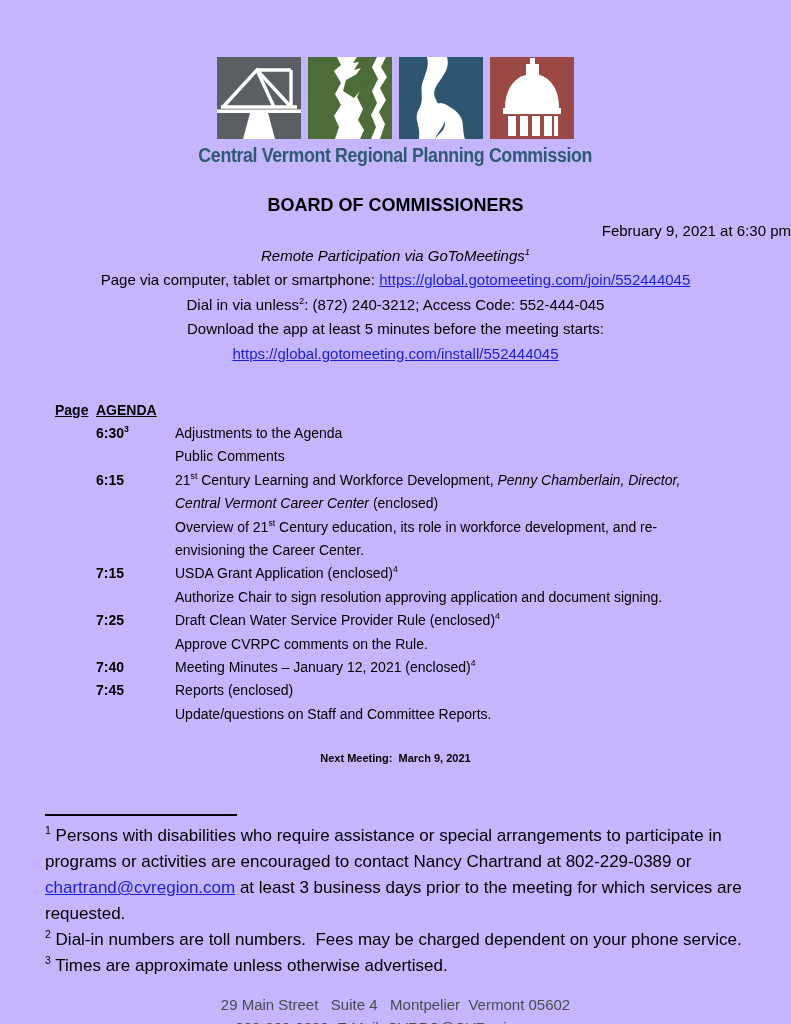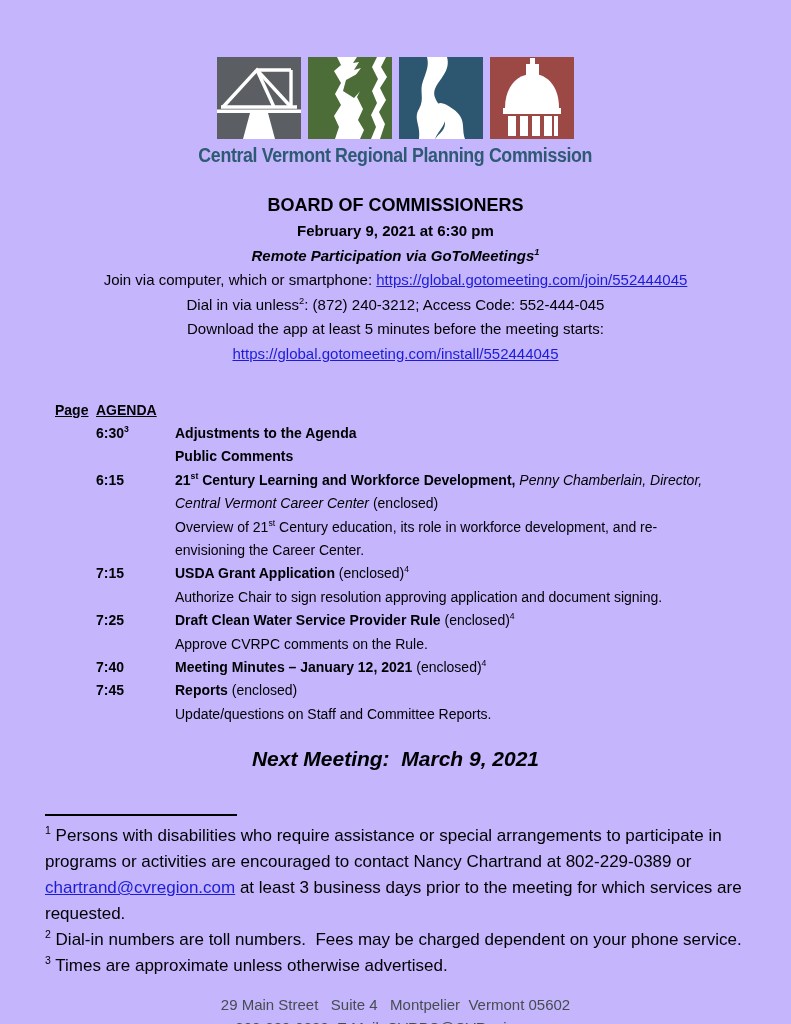--- a/index.html
+++ b/index.html
@@ -22,35 +22,35 @@
     font-size: 20px; font-weight: bold;
     letter-spacing: -0.4px;
     transform: scaleX(0.89);
     transform-origin: center top;
     color: var(--brand-caption, #2e5a73);
   }
 
   
   .header-block { margin-top: 25px; text-align: center; font-size: 15px; line-height: 24.5px; }
   .doc-title { font-size: 18px; font-weight: bold; line-height: 27px; }
-  .b { font-weight: bold; }
+  .b { font-weight: normal; text-align: right; }
   .i { font-style: italic; }
   a.link { color: var(--link-color, #1c1cd6); text-decoration: underline; cursor: pointer; }
   sup { font-size: 62%; vertical-align: super; line-height: 0; }
 
   
   .agenda { margin: 33px 0 0 55px; font-size: 14px; }
   .agenda-head { font-weight: bold; line-height: 23px; display: flex; }
   .agenda-head .page-h { width: 41px; text-decoration: underline; }
   .agenda-head .agenda-h { text-decoration: underline; }
   .agenda-row { display: flex; line-height: 23.4px; }
   .agenda-time { flex: none; width: 120px; padding-left: 41px; font-weight: bold; }
   .agenda-content { width: 600px; }
 
-  .next-meeting { margin-top: 21px; text-align: center; font-weight: bold; font-size: 21px; line-height: 23px; font-style: italic; }
+  .next-meeting { margin-top: 21px; text-align: center; font-weight: bold; font-size: 11px; line-height: 23px; }
 
   
   .fn-rule { margin: 44px 0 7px 45px; width: 192px; border-top: 2px solid #000; }
   .footnotes { margin: 0 45px; font-size: 17px; line-height: 26px; }
   .footnote { }
 
   
   .footer { margin-top: 15px; text-align: center; font-size: 15px; line-height: 22.5px; color: var(--footer-color, #474c50); }
 </style>
 </head>
@@ -109,21 +109,21 @@
     </div>
   </div>
 
   <div class="header-block">
     <div class="doc-title">BOARD OF COMMISSIONERS</div>
     <div class="b">February 9, 2021 at 6:30 pm</div>
     <div>
       <span class="b i">Remote Participation via GoToMeetings</span><sup class="b i">1</sup>
     </div>
     <div>
-      <span>Join via computer, which or smartphone: </span><a class="link" href="#">https://global.gotomeeting.com/join/552444045</a>
+      <span>Page via computer, tablet or smartphone: </span><a class="link" href="#">https://global.gotomeeting.com/join/552444045</a>
     </div>
     <div>
       <span>Dial in via unless</span><sup>2</sup><span>: (872) 240-3212; Access Code: 552-444-045</span>
     </div>
     <div>Download the app at least 5 minutes before the meeting starts:</div>
     <div>
       <a class="link" href="#">https://global.gotomeeting.com/install/552444045</a>
     </div>
   </div>
 

